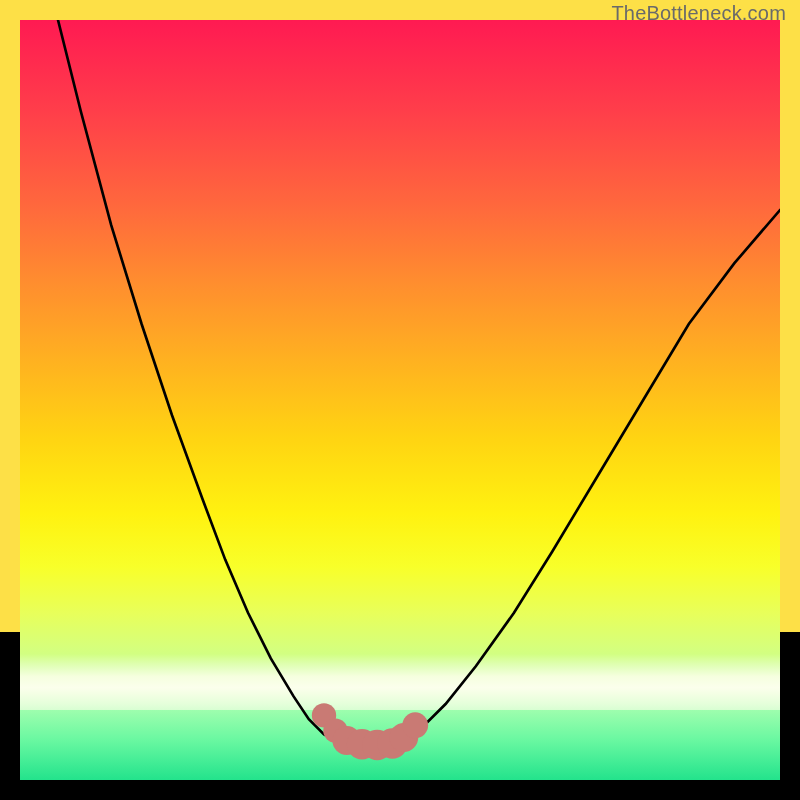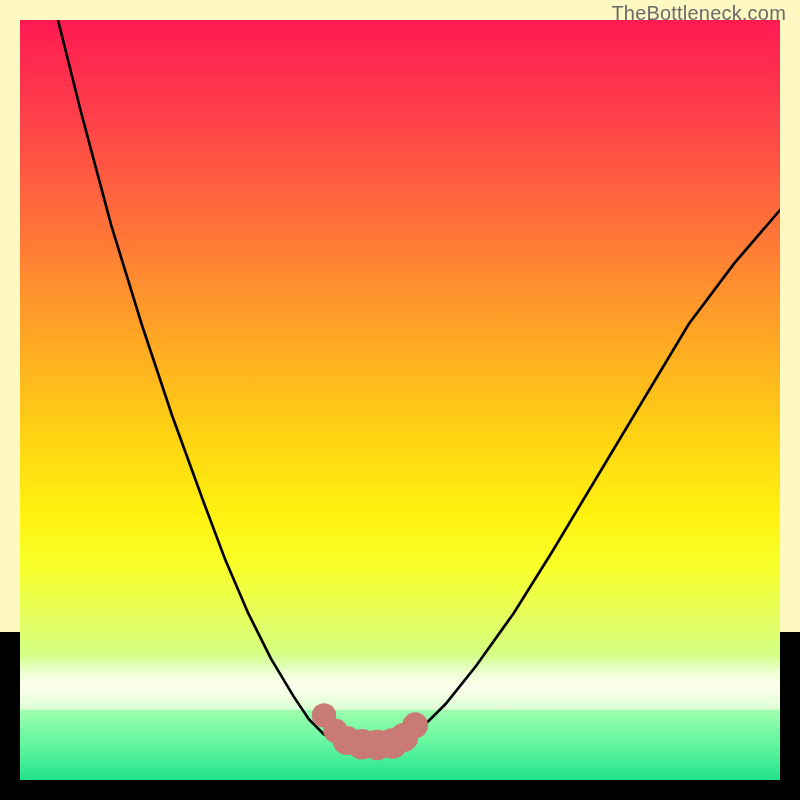--- a/index.html
+++ b/index.html
@@ -8,21 +8,21 @@
     width: 800px;
     height: 800px;
     background: #000;
     font-family: Arial, Helvetica, sans-serif;
     overflow: hidden;
   }
   .stage {
     position: relative;
     width: 800px;
     height: 632px;
-    background: #fef9c3;
+    background: #fde047;
   }
   .plot {
     position: absolute;
     left: 20px;
     top: 20px;
     width: 760px;
     height: 760px;
     background: linear-gradient(to bottom,
       #ff1a52 0%,
       #ff3e4a 12%,

